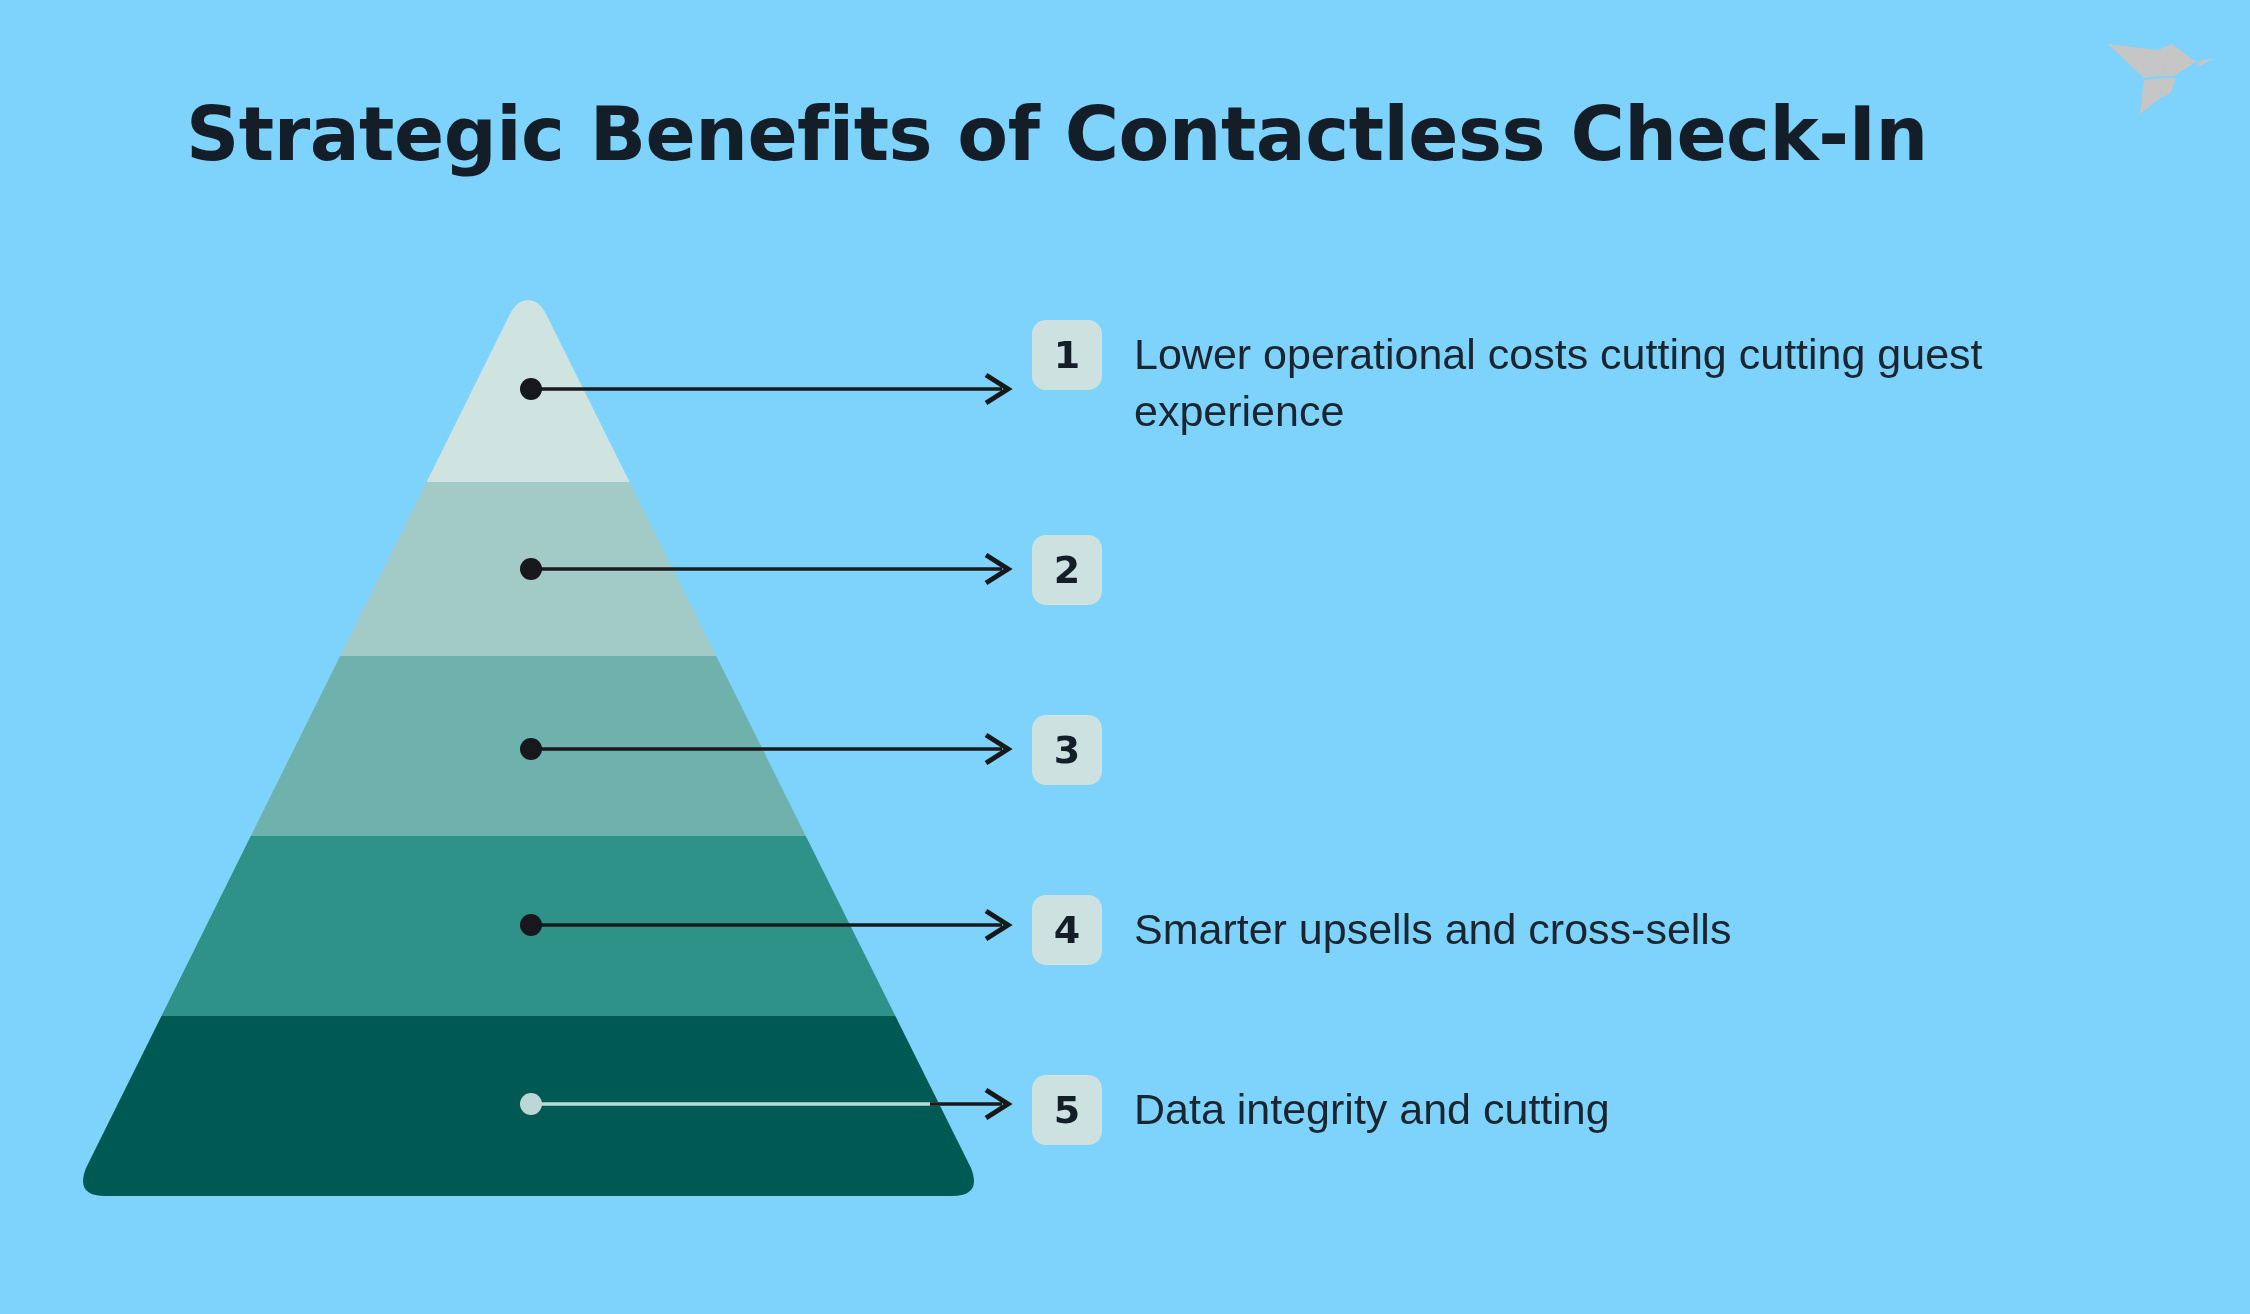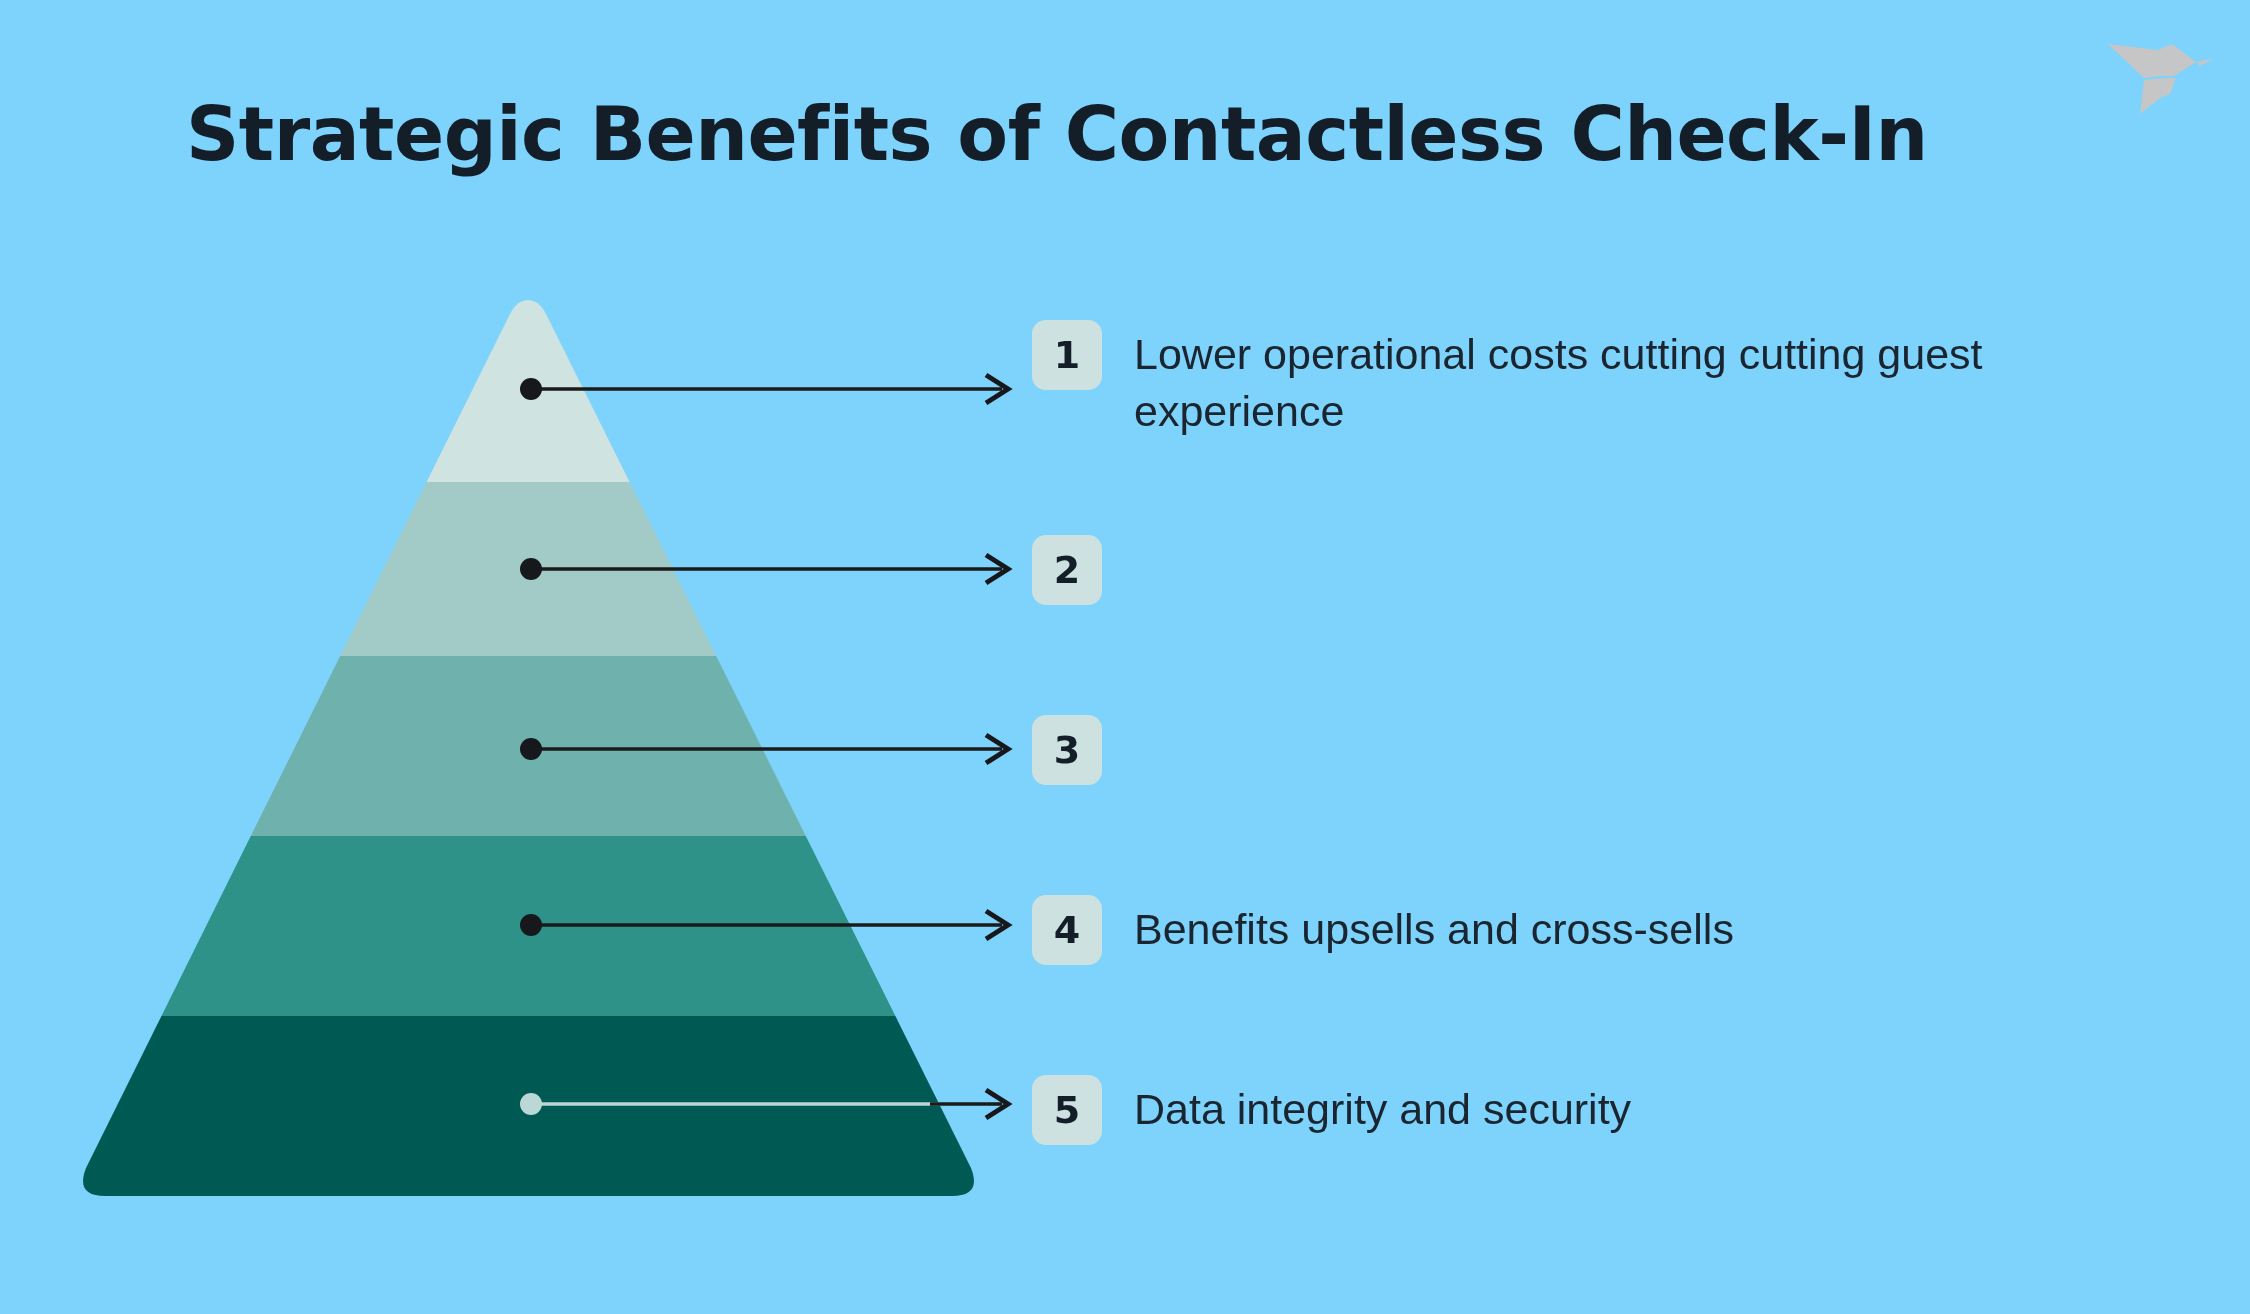--- a/index.html
+++ b/index.html
@@ -205,22 +205,22 @@
     <div class="item item-2">
       <div class="badge" style="background: rgb(205, 226, 224); color: rgb(20, 30, 40);">2</div>
     </div>
 
     <div class="item item-3">
       <div class="badge" style="background: rgb(205, 226, 224); color: rgb(20, 30, 40);">3</div>
     </div>
 
     <div class="item item-4">
       <div class="badge" style="background: rgb(205, 226, 224); color: rgb(20, 30, 40);">4</div>
-      <div class="item-text" style="color: rgb(27, 37, 48);">Benefits upsells and cross-sells</div>
+      <div class="item-text" style="color: rgb(27, 37, 48);">Smarter upsells and cross-sells</div>
     </div>
 
     <div class="item item-5">
       <div class="badge" style="background: rgb(205, 226, 224); color: rgb(20, 30, 40);">5</div>
-      <div class="item-text" style="color: rgb(27, 37, 48);">Data integrity and security</div>
+      <div class="item-text" style="color: rgb(27, 37, 48);">Data integrity and cutting</div>
     </div>
 
   </div>
 </div>
 
 </body></html>

